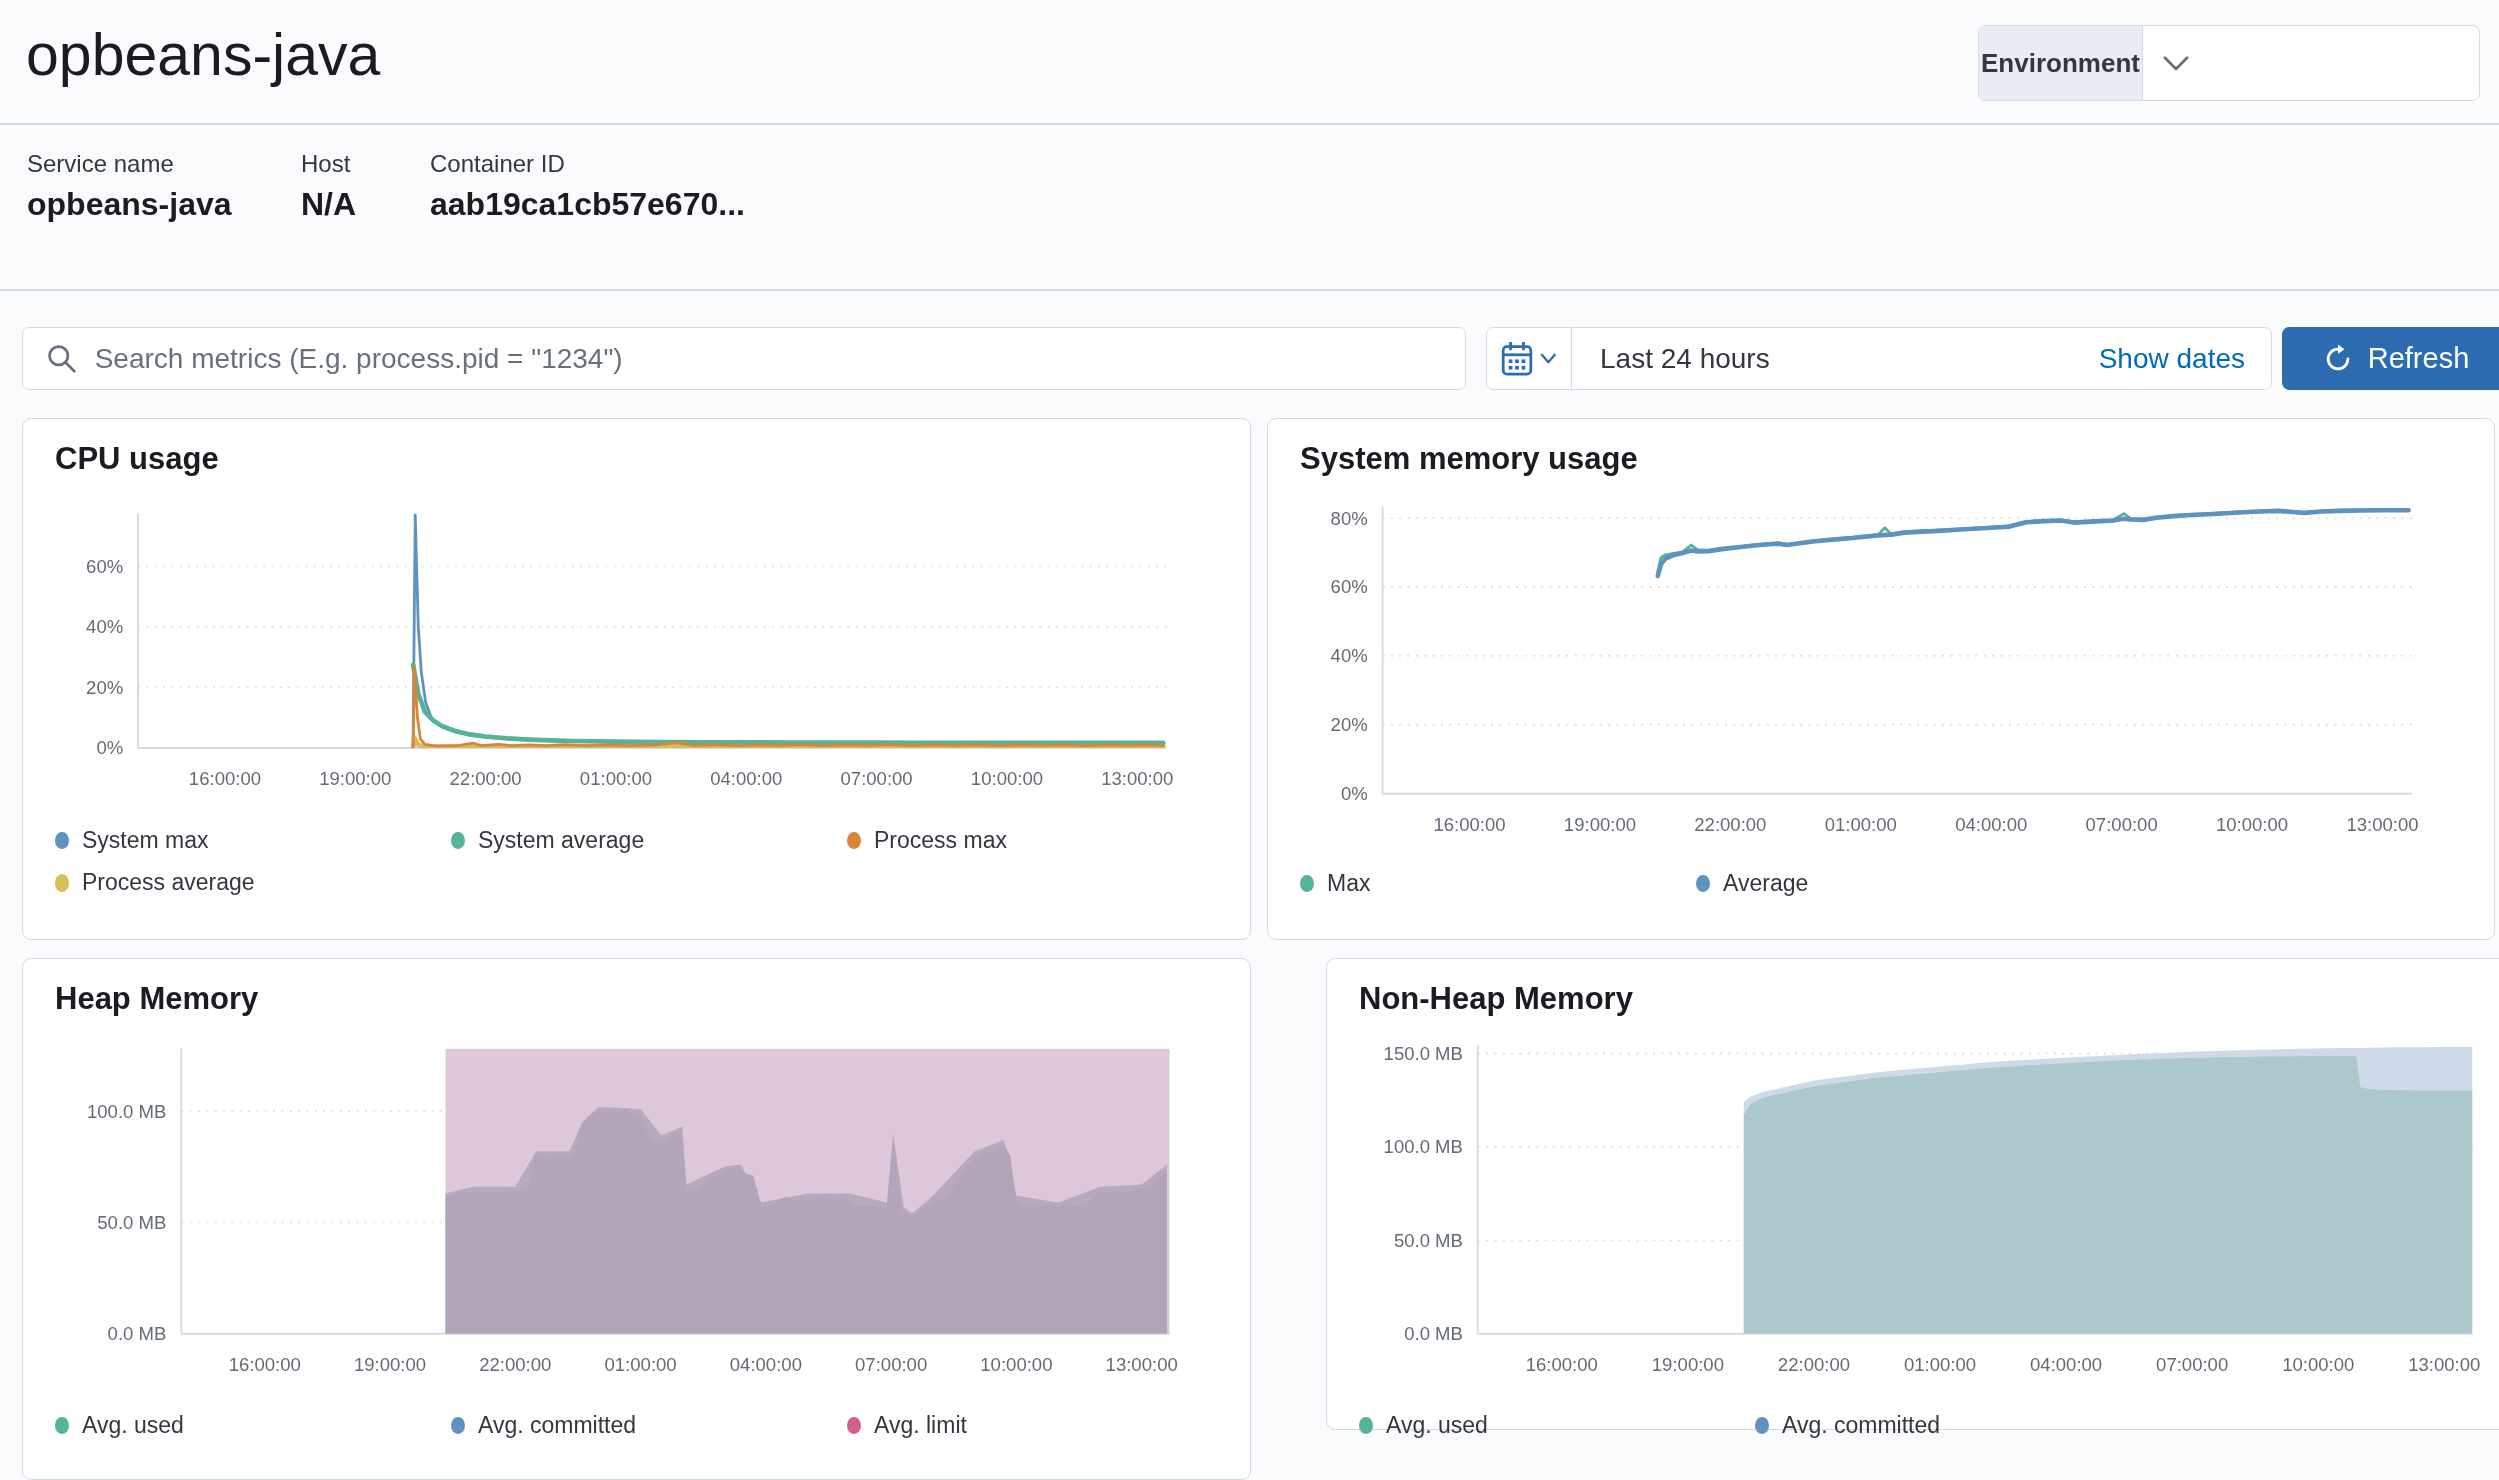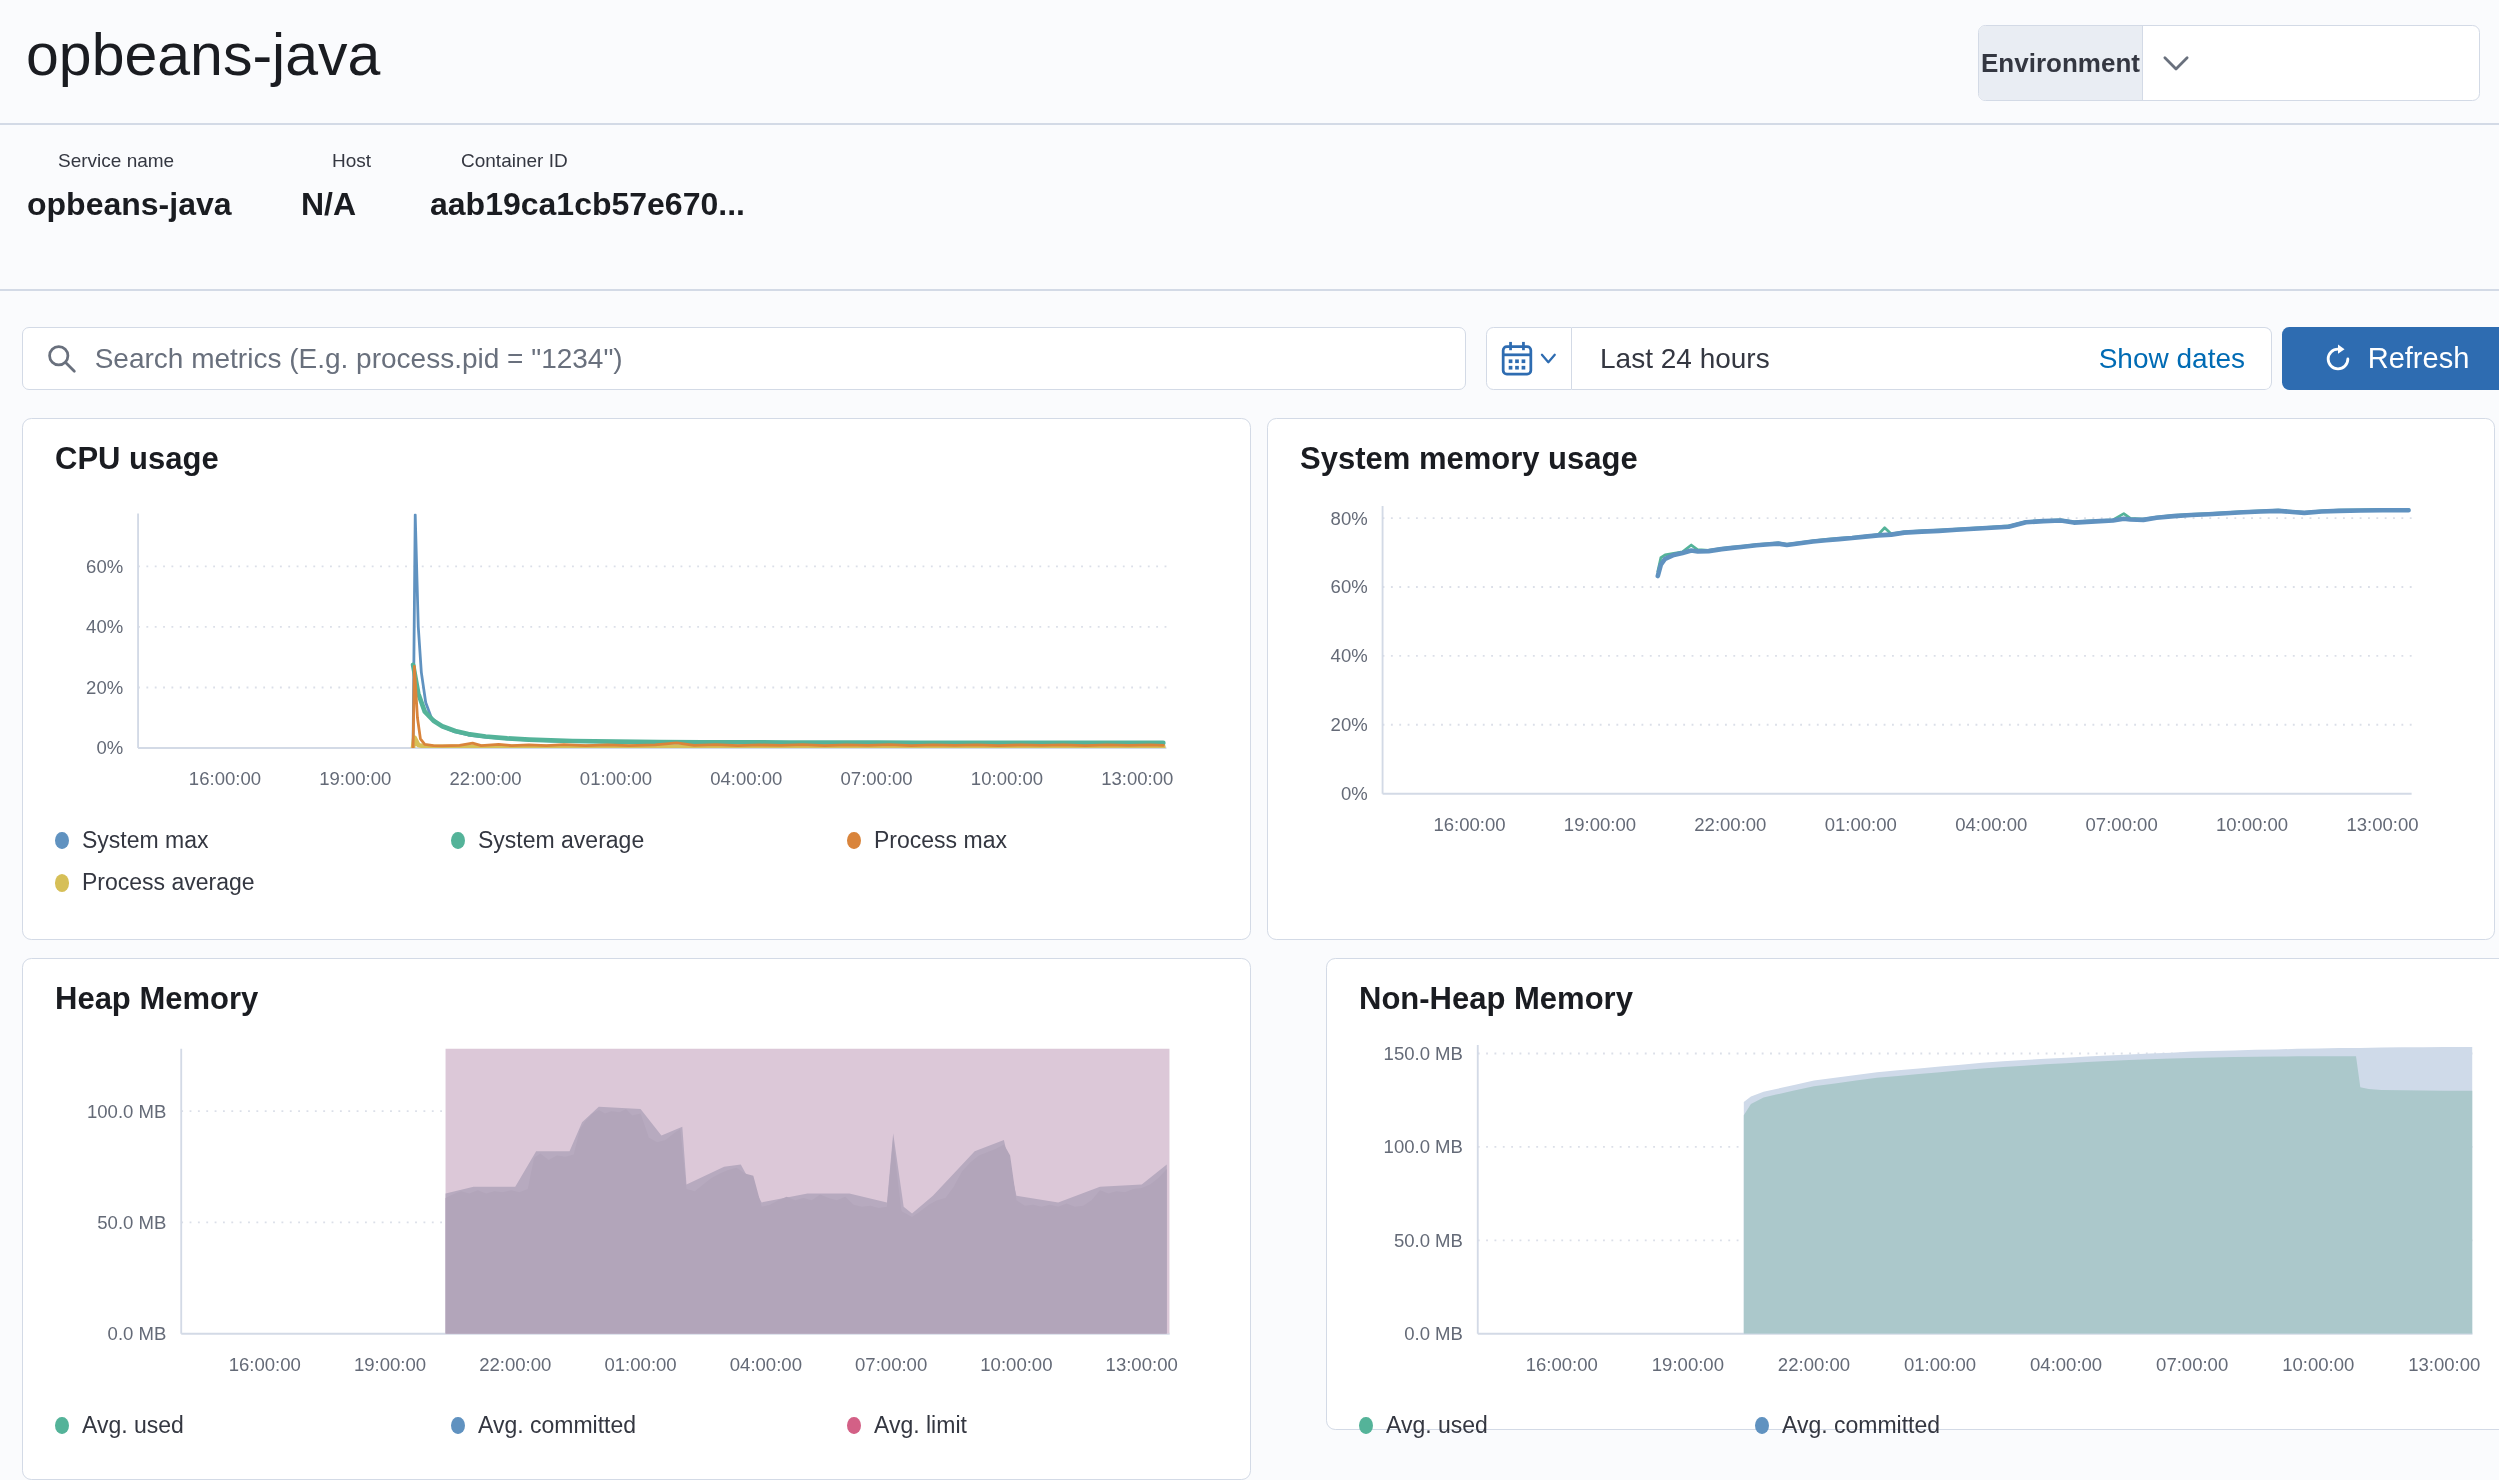--- a/index.html
+++ b/index.html
@@ -9,21 +9,21 @@
   .page-title{left:26px;top:20.4px;font-size:59px;font-weight:400;color:#1a1c21;line-height:71px;}
   .hr{left:0;right:0;height:1.9px;background:#d3dae6;}
   
   .env-ctl{left:1978px;top:25px;width:502px;height:76px;background:#fff;border:1.9px solid #d3dae6;
            border-radius:7.4px;display:flex;align-items:stretch;box-sizing:border-box;}
   .env-prepend{width:163px;background:#e9edf3;border-right:1.9px solid #d3dae6;border-radius:5.6px 0 0 5.6px;
                display:flex;align-items:center;justify-content:center;font-size:26px;font-weight:600;color:#343741;}
   .env-value{flex:1;display:flex;align-items:center;padding-left:24px;font-size:29px;color:#343741;}
   .env-chevron{width:65px;display:flex;align-items:center;justify-content:center;}
   
-  .info-label{top:150px;font-size:19px;color:#343741;margin-left:31px;}
+  .info-label{top:150px;font-size:24px;color:#343741;}
   .info-value{top:186px;font-size:32px;font-weight:700;color:#1a1c21;}
   
   .search-box{left:22px;top:327px;width:1444px;height:63px;background:#fff;border:1.9px solid #d3dae6;
               border-radius:7px;box-sizing:border-box;display:flex;align-items:center;}
   .search-box svg{margin-left:22px;flex:none;}
   .search-input{flex:1;border:none;outline:none;background:transparent;font-size:28px;color:#343741;
                 padding:0 18.6px 0 16.7px;font-family:"Liberation Sans",sans-serif;}
   .search-input::placeholder{color:#69707d;opacity:1;}
   .cal-btn{left:1486px;top:327px;width:86px;height:63px;background:#fff;border:1.9px solid #d3dae6;
            border-radius:7.4px 0 0 7.4px;box-sizing:border-box;display:flex;align-items:center;justify-content:center;gap:7.4px;cursor:pointer;}
@@ -193,20 +193,30 @@
         <defs>
           <clipPath id="clip-1">
             <rect x="103" y="14" width="1109" height="310"></rect>
           </clipPath>
         </defs>
         <g clip-path="url(#clip-1)">
           <path d="M399.6 84.5 L402.9 69.7 L407.5 66.7 L416.9 64.9 L426.3 63.4 L435.7 56.0 L442.7 61.1 L454.4 61.9 L468.4 59.7 L477.8 58.6 L491.9 57.1 L505.9 55.6 L520.0 54.5 L529.4 53.7 L538.7 55.2 L552.8 53.4 L566.8 51.5 L580.9 50.0 L595.0 48.9 L609.0 47.8 L623.1 46.3 L637.1 44.8 L644.1 37.4 L651.2 44.1 L665.2 41.8 L684.0 40.7 L702.7 40.0 L721.5 38.9 L740.2 37.8 L758.9 36.6 L777.7 35.5 L796.4 30.7 L815.2 29.6 L833.9 28.9 L848.0 31.1 L862.0 30.3 L876.1 29.6 L890.1 28.9 L901.8 22.2 L908.9 27.4 L922.9 28.1 L937.0 25.9 L955.7 24.0 L974.5 22.9 L993.2 22.2 L1011.9 21.1 L1030.7 19.9 L1049.4 19.2 L1068.2 18.5 L1086.9 19.9 L1096.3 20.7 L1115.0 19.2 L1133.8 18.5 L1157.2 18.1 L1180.6 17.7 L1208.7 17.7" fill="none" stroke="#54B399" stroke-width="3" stroke-linejoin="round" stroke-linecap="round"></path>
           <path d="M399.6 89.4 L402.9 77.1 L407.5 70.8 L416.9 66.7 L426.3 64.5 L435.7 61.9 L442.7 63.0 L454.4 62.6 L468.4 60.4 L477.8 59.3 L491.9 57.8 L505.9 56.3 L520.0 55.2 L529.4 54.5 L538.7 56.0 L552.8 54.1 L566.8 52.2 L580.9 50.8 L595.0 49.6 L609.0 48.5 L623.1 47.0 L637.1 45.6 L651.2 44.8 L665.2 42.6 L684.0 41.5 L702.7 40.7 L721.5 39.6 L740.2 38.5 L758.9 37.4 L777.7 36.3 L796.4 31.4 L815.2 30.3 L833.9 29.6 L848.0 31.8 L862.0 31.1 L876.1 30.3 L890.1 29.6 L901.8 27.7 L908.9 28.5 L922.9 28.9 L937.0 26.6 L955.7 24.8 L974.5 23.7 L993.2 22.9 L1011.9 21.8 L1030.7 20.7 L1049.4 19.9 L1068.2 19.2 L1086.9 20.7 L1096.3 21.4 L1115.0 19.9 L1133.8 19.2 L1157.2 18.8 L1180.6 18.5 L1208.7 18.5" fill="none" stroke="#6092C0" stroke-width="5" stroke-linejoin="round" stroke-linecap="round"></path>
         </g>
       </svg>
+    <div class="legend" style="top:448px">
+        <div class="legend-item">
+          <span class="legend-dot" style="background: rgb(84, 179, 153);"></span>
+          <span class="legend-label">Max</span>
+        </div>
+        <div class="legend-item">
+          <span class="legend-dot" style="background: rgb(96, 146, 192);"></span>
+          <span class="legend-label">Average</span>
+        </div>
+      </div>
   </div>
 
   <div id="panel-heap" class="abs panel">
     <div class="panel-title">Heap Memory</div>
     <svg class="chart-svg" width="1188" height="362" viewBox="0 0 1280 390">
         <text x="134" y="331" text-anchor="end">0.0 MB</text>
         <line x1="150" y1="204.078125" x2="1215" y2="204.078125" stroke="#d8dce6" stroke-width="2" stroke-dasharray="2,7" opacity="0.9"></line>
         <text x="134" y="211.078125" text-anchor="end">50.0 MB</text>
         <line x1="150" y1="84.15625" x2="1215" y2="84.15625" stroke="#d8dce6" stroke-width="2" stroke-dasharray="2,7" opacity="0.9"></line>
         <text x="134" y="91.15625" text-anchor="end">100.0 MB</text>

